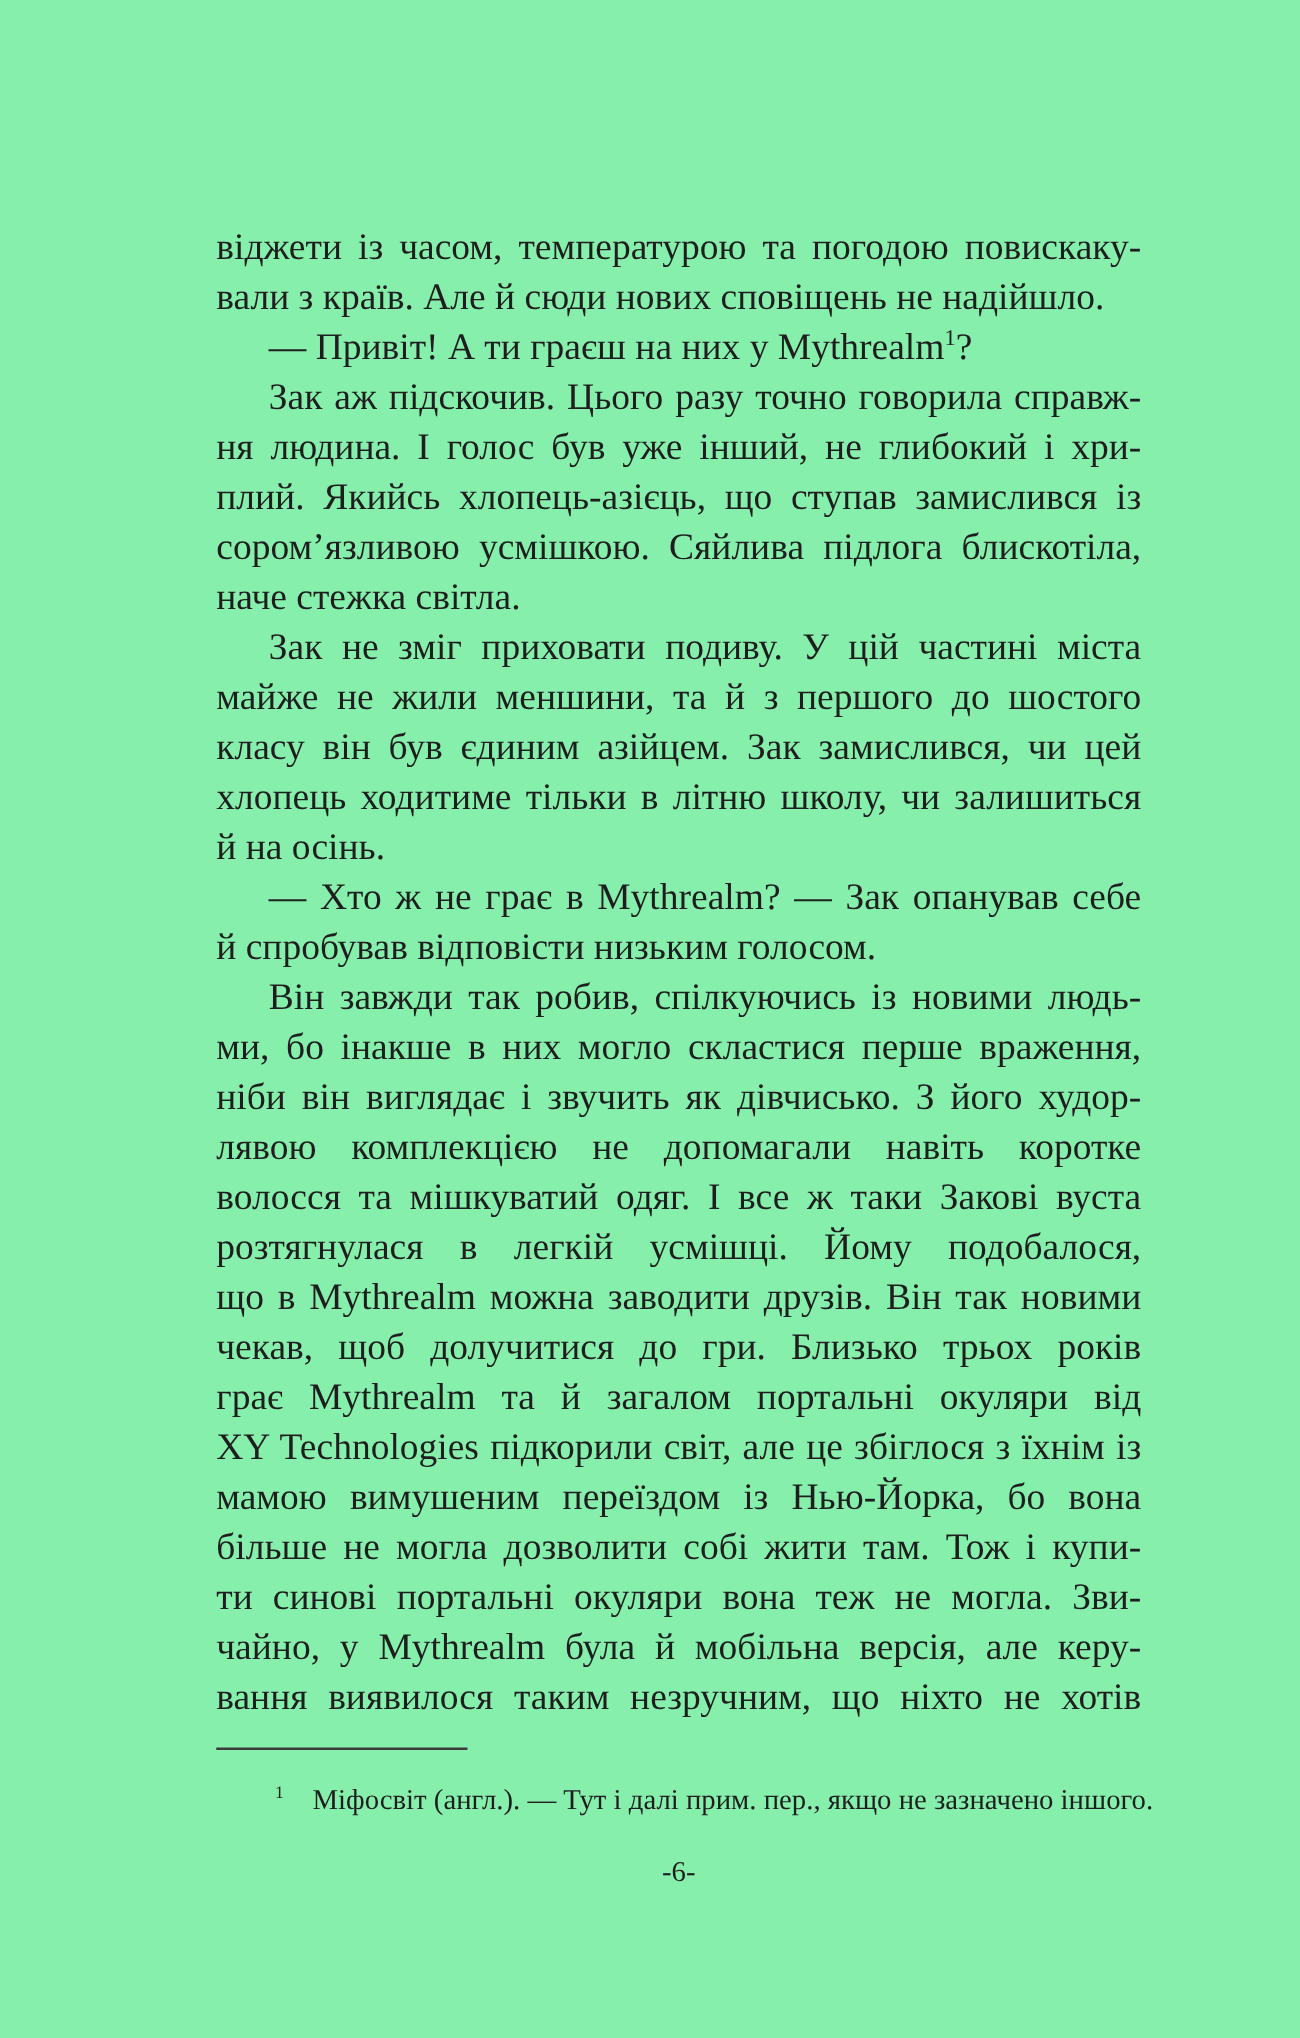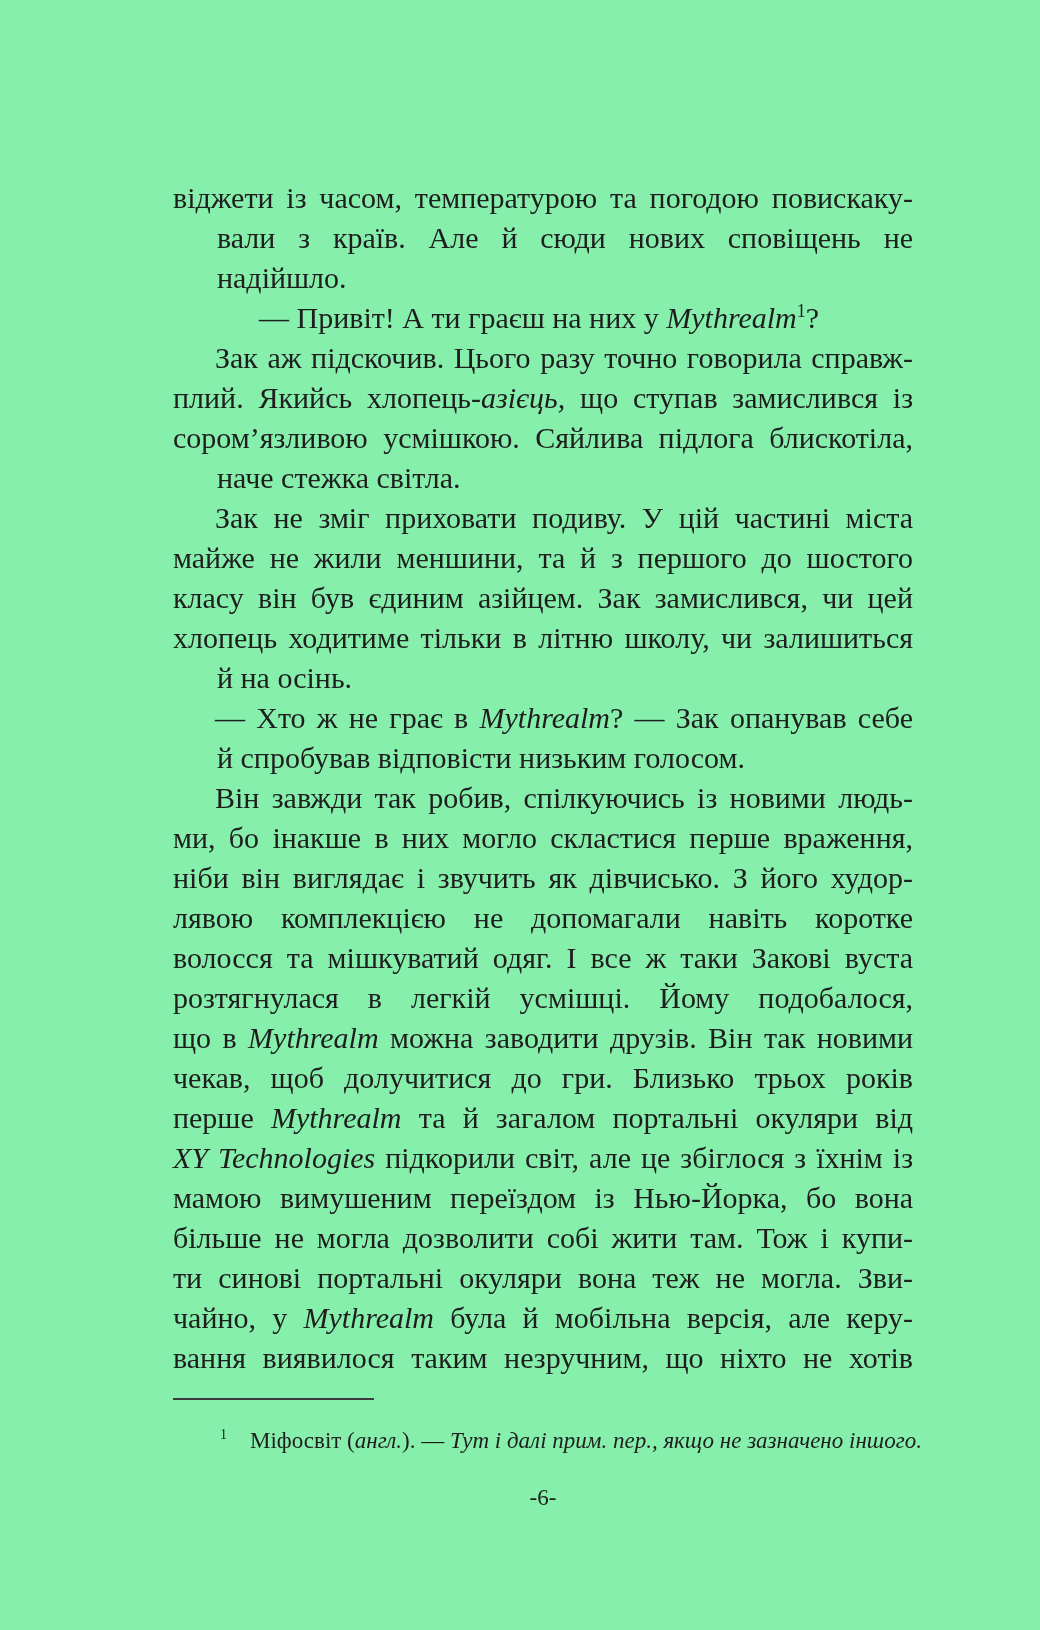--- a/index.html
+++ b/index.html
@@ -24,27 +24,25 @@
     font-size: 30px;
     line-height: 40px;
   }
   .line {
     text-align: justify;
     text-align-last: justify;
     white-space: normal;
   }
   .line.end {
     text-align-last: left;
-    margin-left: 44px;
   }
   .line.indent {
     padding-left: 42px;
   }
   .italic {
-    font-style: italic;
   }
   sup.fnref {
     font-size: 60%;
     vertical-align: super;
     line-height: 0;
   }
   .footnote-rule {
     position: absolute;
     left: 173px;
     top: 1398px;
@@ -85,39 +83,40 @@
 </style>
 </head>
 <body>
 
 <div class="page">
   <div class="text-block" id="text-block">
       <div class="line"><span>віджети із часом, температурою та погодою повискаку-</span></div>
       <div class="line end"><span>вали з країв. Але й сюди нових сповіщень не надійшло.</span></div>
       <div class="line indent end"><span>— Привіт! А ти граєш на них у </span><span class="italic">Mythrealm</span><sup class="fnref">1</sup><span>?</span></div>
       <div class="line indent"><span>Зак аж підскочив. Цього разу точно говорила справж-</span></div>
+      <div class="line"><span>ня людина. І голос був уже інший, не глибокий і хри-</span></div>
       <div class="line"><span>плий. Якийсь хлопець-</span><span class="italic">азієць,</span><span> що ступав замислився із</span></div>
       <div class="line"><span>сором’язливою усмішкою. Сяйлива підлога блискотіла,</span></div>
       <div class="line end"><span>наче стежка світла.</span></div>
       <div class="line indent"><span>Зак не зміг приховати подиву. У цій частині міста</span></div>
       <div class="line"><span>майже не жили меншини, та й з першого до шостого</span></div>
       <div class="line"><span>класу він був єдиним азійцем. Зак замислився, чи цей</span></div>
       <div class="line"><span>хлопець ходитиме тільки в літню школу, чи залишиться</span></div>
       <div class="line end"><span>й на осінь.</span></div>
       <div class="line indent"><span>— Хто ж не грає в </span><span class="italic">Mythrealm</span><span>? — Зак опанував себе</span></div>
       <div class="line end"><span>й спробував відповісти низьким голосом.</span></div>
       <div class="line indent"><span>Він завжди так робив, спілкуючись із новими людь-</span></div>
       <div class="line"><span>ми, бо інакше в них могло скластися перше враження,</span></div>
       <div class="line"><span>ніби він виглядає і звучить як дівчисько. З його худор-</span></div>
       <div class="line"><span>лявою комплекцією не допомагали навіть коротке</span></div>
       <div class="line"><span>волосся та мішкуватий одяг. І все ж таки Закові вуста</span></div>
       <div class="line"><span>розтягнулася в легкій усмішці. Йому подобалося,</span></div>
       <div class="line"><span>що в </span><span class="italic">Mythrealm</span><span> можна заводити друзів. Він так новими</span></div>
       <div class="line"><span>чекав, щоб долучитися до гри. Близько трьох років</span></div>
-      <div class="line"><span>перше </span><span class="italic">Mythrealm</span><span> та й загалом портальні окуляри від</span></div>
+      <div class="line"><span>грає </span><span class="italic">Mythrealm</span><span> та й загалом портальні окуляри від</span></div>
       <div class="line"><span class="italic">XY Technologies</span><span> підкорили світ, але це збіглося з їхнім із</span></div>
       <div class="line"><span>мамою вимушеним переїздом із Нью-Йорка, бо вона</span></div>
       <div class="line"><span>більше не могла дозволити собі жити там. Тож і купи-</span></div>
       <div class="line"><span>ти синові портальні окуляри вона теж не могла. Зви-</span></div>
       <div class="line"><span>чайно, у </span><span class="italic">Mythrealm</span><span> була й мобільна версія, але керу-</span></div>
       <div class="line"><span>вання виявилося таким незручним, що ніхто не хотів</span></div>
     </div>
   <div class="footnote-rule"></div>
   <div class="footnote">
     <span class="fn-marker">1</span><span class="fn-text" id="fn-text"><span>Міфосвіт (</span><span class="italic">англ.</span><span>). — </span><span class="italic">Тут і далі прим. пер., якщо не зазначено іншого.</span></span>

